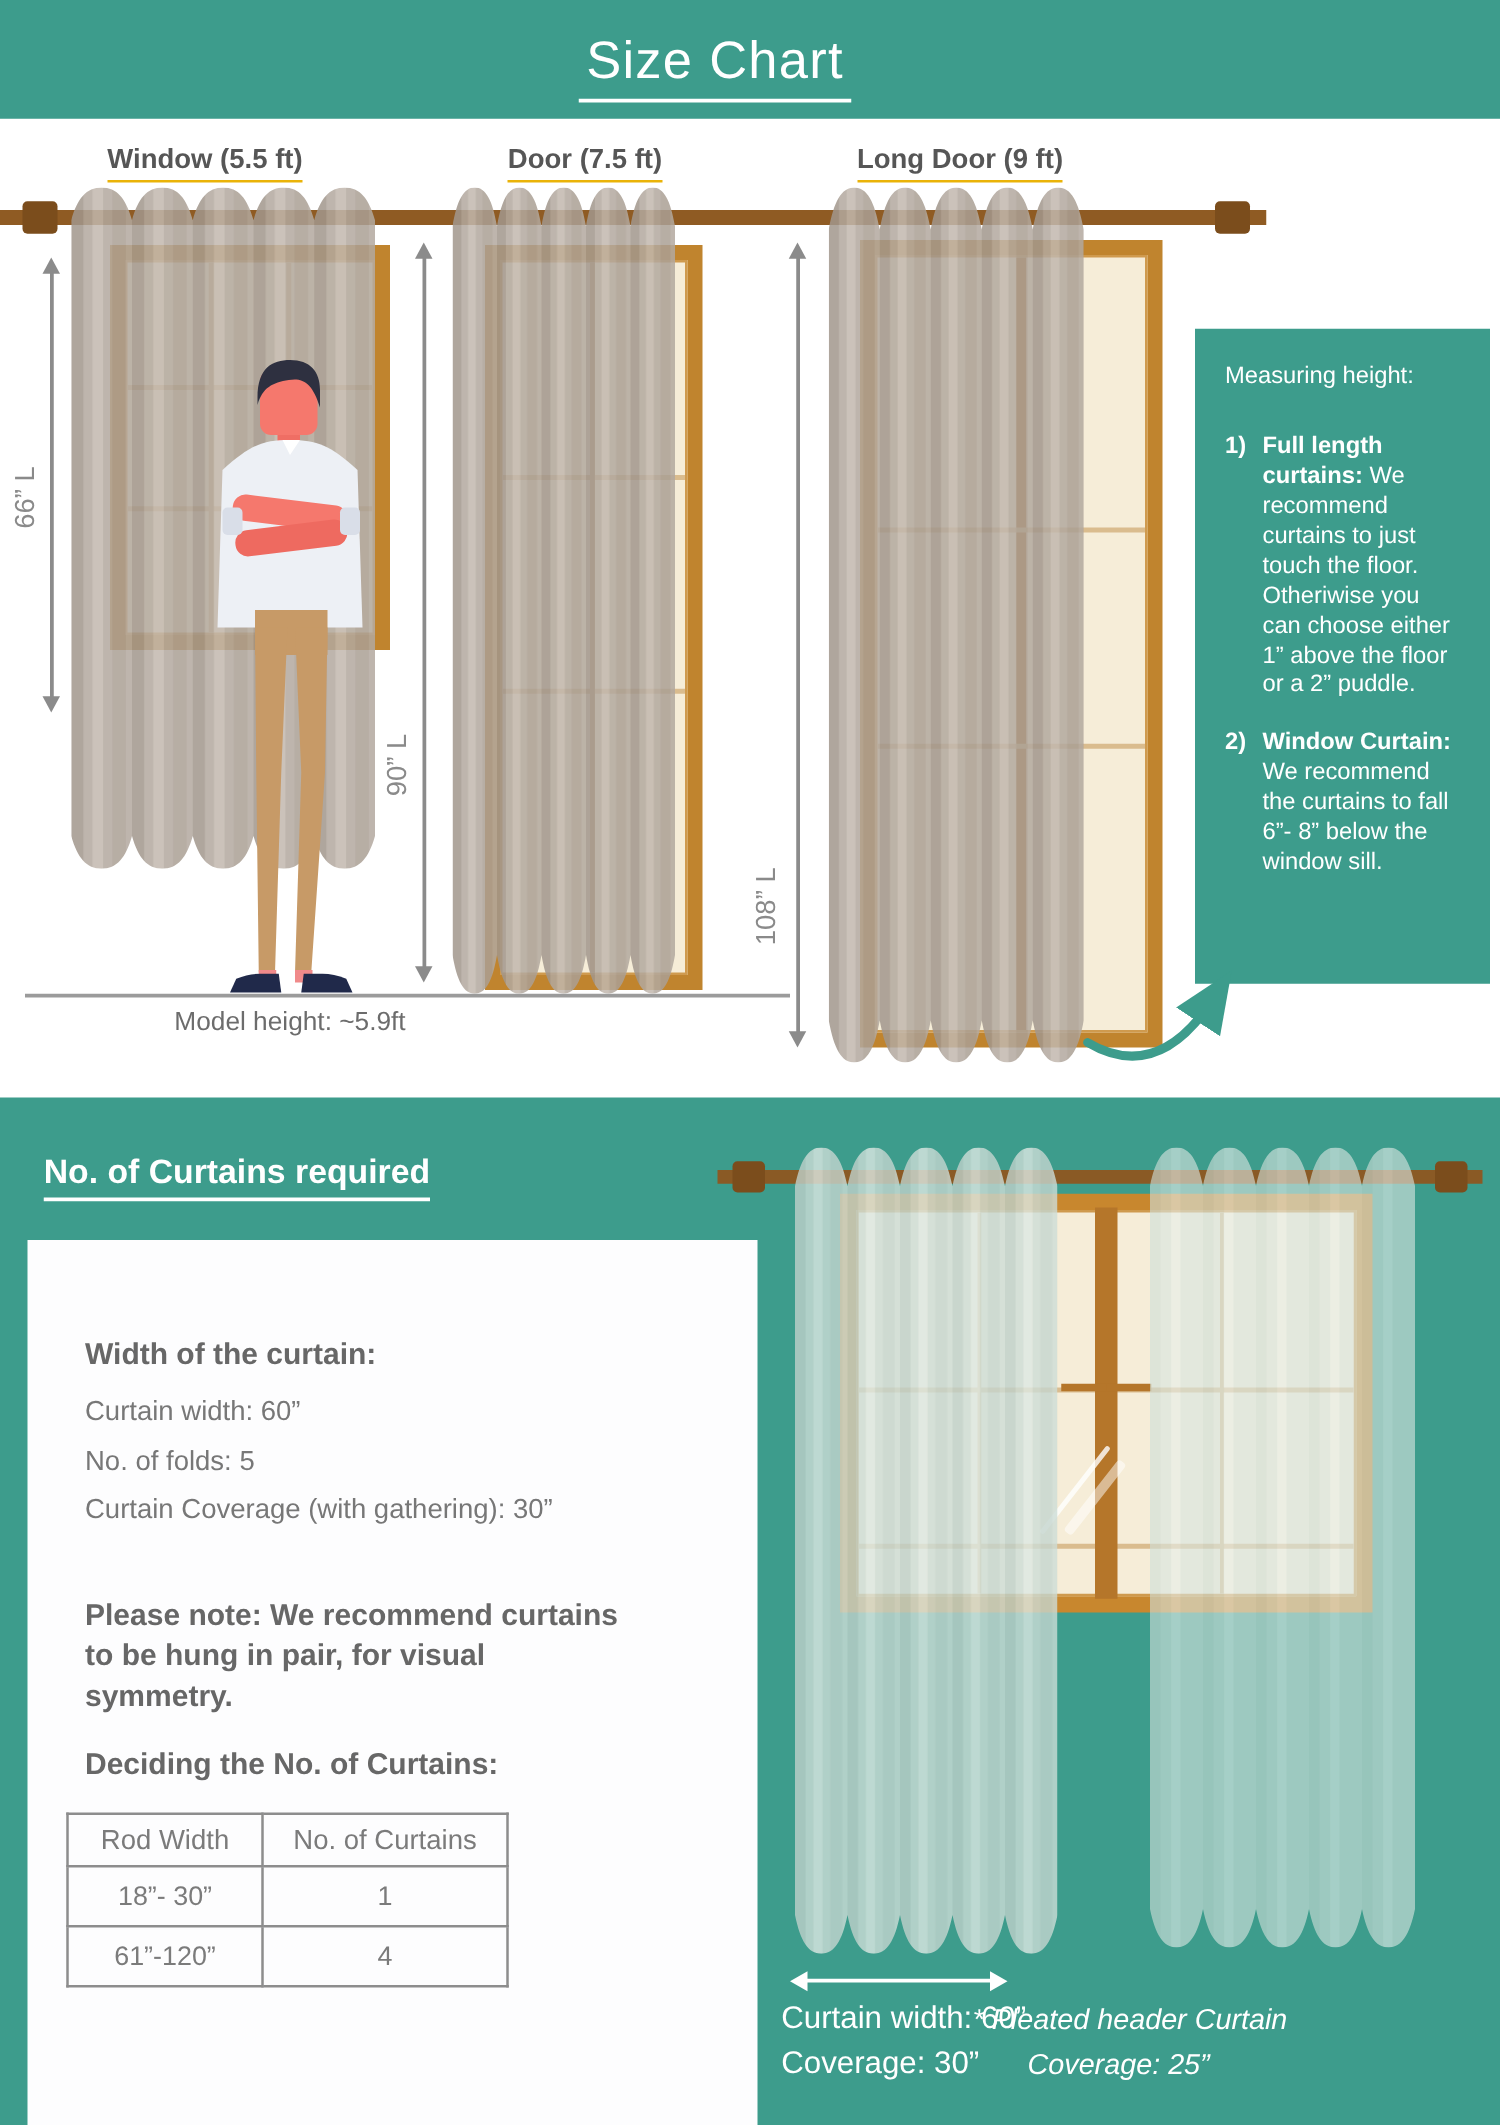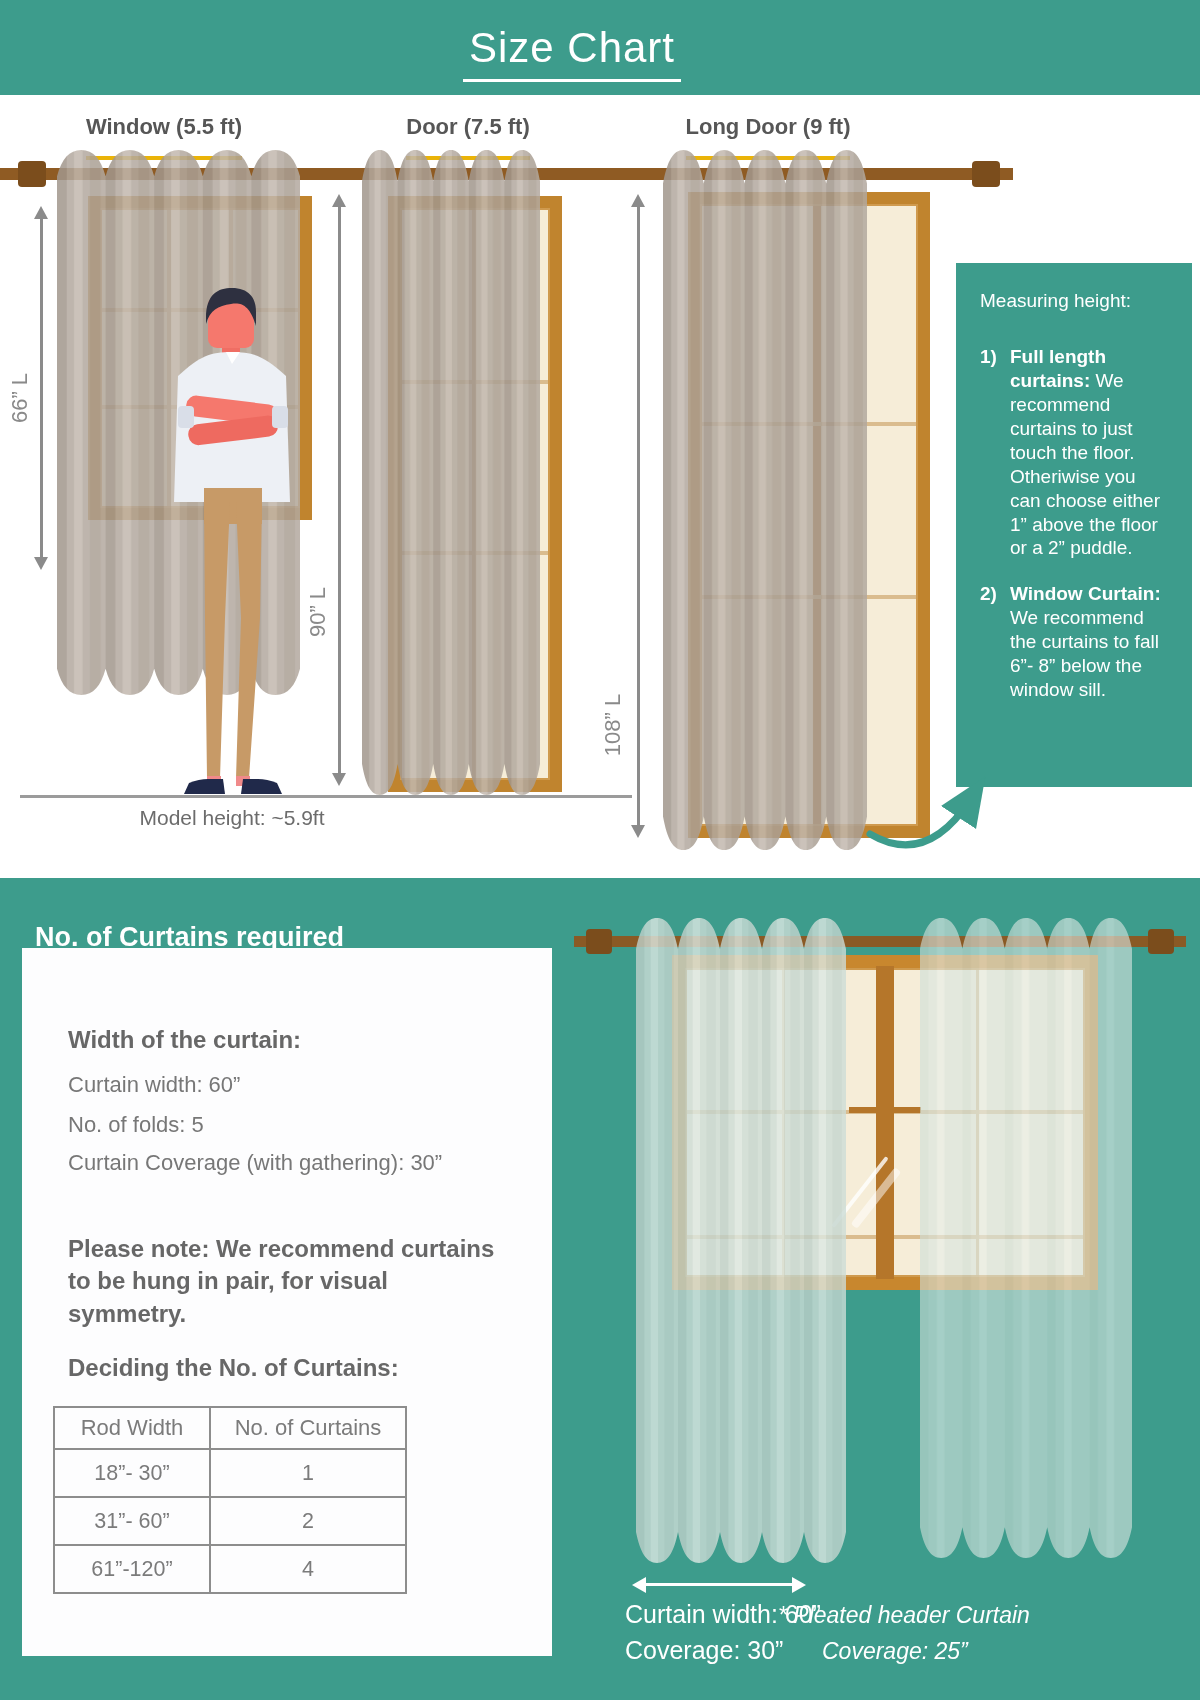--- a/index.html
+++ b/index.html
@@ -7,21 +7,21 @@
          font-family:"Liberation Sans","DejaVu Sans",sans-serif;background:#ffffff;}
   .abs{position:absolute;}
 
   
   .hdr{left:0;top:0;width:1200px;height:95px;background:#3d9c8c;}
   .title{width:1144px;top:24px;text-align:center;color:#ffffff;font-size:42px;letter-spacing:1px;}
   .title span{display:inline-block;border-bottom:3px solid #fff;padding:0 6px 7px 6px;}
 
   
   .collab{top:114px;color:#565656;font-size:22px;font-weight:bold;text-align:center;}
-  .collab span{display:inline-block;border-bottom:4px solid #eab308;padding-bottom:16px;}
+  .collab span{display:inline-block;border-bottom:2px solid #eab308;padding-bottom:4px;}
 
   
   .rod{background:#8f5b23;}
   .finial{background:#7b4d1c;border-radius:4px;}
 
   
   .win{background:#c0842e;}
   .win .panes{position:absolute;left:12px;right:12px;top:12px;bottom:12px;background:#f6edd8;
               border:2px solid #cf9a4e;}
   .gridv,.gridh{position:absolute;background:#dabc8e;}
@@ -48,21 +48,21 @@
   .ib-title{margin-bottom:32px;}
   .ib-item{display:flex;margin-bottom:22px;}
   .ib-num{width:30px;flex:0 0 30px;font-weight:bold;}
   .ib-body{flex:1;}
 
   
   .sec2{left:0;top:878px;width:1200px;height:822px;background:#3d9c8c;}
   .h2{left:35px;top:922px;color:#fff;font-size:27px;font-weight:bold;}
   .h2 span{display:inline-block;border-bottom:3px solid #fff;padding-bottom:5px;}
 
-  .card{left:22px;top:948px;width:530px;height:708px;background:#fdfdfe;}
+  .card{left:22px;top:992px;width:584px;height:708px;background:#fdfdfe;}
   .card .bold{font-weight:bold;color:#676767;font-size:24px;}
   .card .line{color:#777777;font-size:22px;}
 
   table.sizes{border-collapse:collapse;}
   table.sizes th,table.sizes td{border:2px solid #8d8d8d;color:#7b7b7b;font-weight:normal;
        text-align:center;font-size:21.5px;}
   table.sizes th{width:152px;height:38px;font-size:22px;}
   table.sizes th+th{width:192px;}
   table.sizes td{height:44px;}
 
@@ -237,24 +237,20 @@
       <tbody>
           <tr>
         <th>Rod Width</th>
         <th>No. of Curtains</th>
       </tr>
       <tr>
         <td>18”- 30”</td>
             <td>1</td>
           </tr>
       <tr>
-        <td>31”- 60”</td>
-            <td>2</td>
-          </tr>
-      <tr>
         <td>61”-120”</td>
             <td>4</td>
           </tr>
     </tbody>
       </table>
   </div>
 
   <div class="abs win" style="left:672px;top:955px;width:426px;height:335px;background:#c8872e;">
     <div class="panes" style="left:13px;right:13px;top:13px;bottom:13px;">
       <div class="gridv" style="left:24%;width:3px;"></div>

